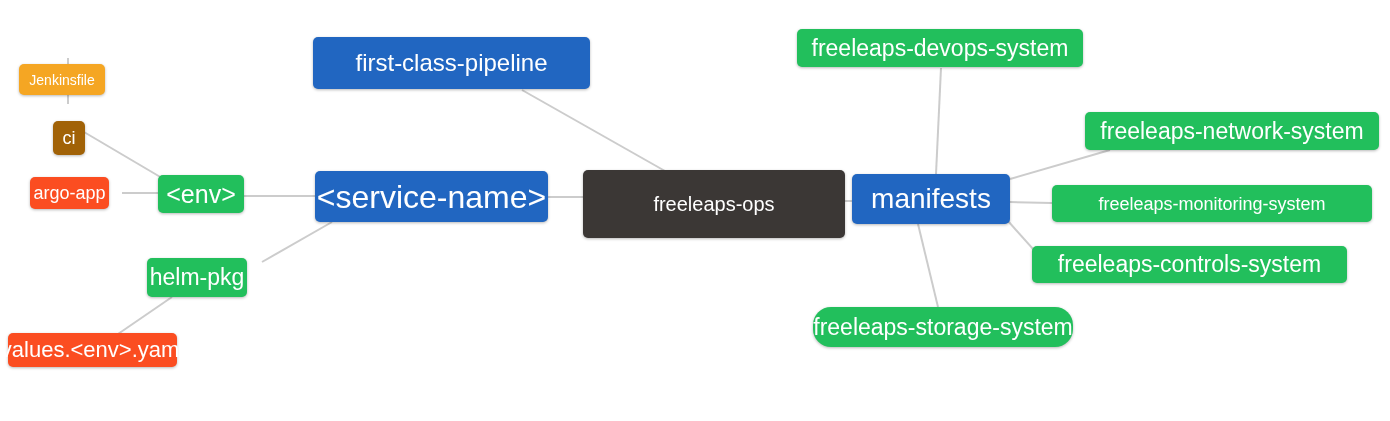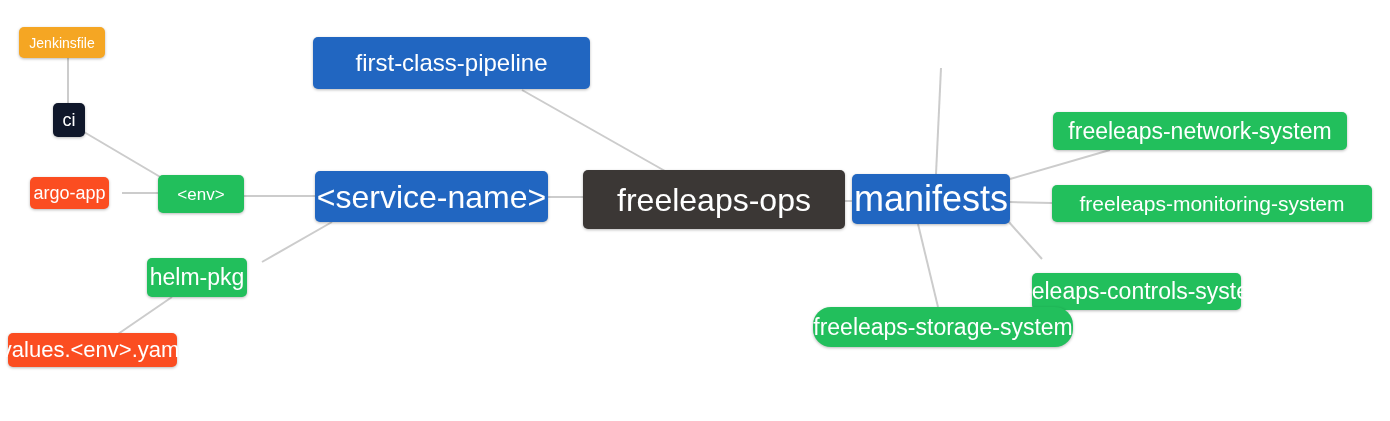--- a/index.html
+++ b/index.html
@@ -21,31 +21,31 @@
     white-space:nowrap;
     cursor:pointer;
     box-sizing:border-box;
     line-height:1;
     user-select:none;
   }
   
   .n0{left:19px;top:27px;width:86px;height:31px;font-size:14px}
   .n1{left:53px;top:103px;width:32px;height:34px;font-size:18px}
   .n2{left:30px;top:177px;width:79px;height:32px;font-size:18px}
-  .n3{left:158px;top:175px;width:86px;height:38px;font-size:17px}
+  .n3{left:158px;top:175px;width:86px;height:38px;font-size:25px}
   .n4{left:147px;top:258px;width:100px;height:39px;font-size:23px}
   .n5{left:8px;top:333px;width:169px;height:34px;font-size:22px}
   .n6{left:313px;top:37px;width:277px;height:52px;font-size:24px}
   .n7{left:315px;top:171px;width:233px;height:51px;font-size:32px}
-  .n8{left:583px;top:170px;width:262px;height:59px;font-size:32px}
-  .n9{left:852px;top:174px;width:158px;height:50px;font-size:36px}
+  .n8{left:583px;top:170px;width:262px;height:68px;font-size:20px}
+  .n9{left:852px;top:174px;width:158px;height:50px;font-size:28px}
   .n10{left:797px;top:29px;width:286px;height:38px;font-size:23px}
   .n11{left:1053px;top:112px;width:294px;height:38px;font-size:23px}
-  .n12{left:1052px;top:185px;width:320px;height:37px;font-size:21px}
-  .n13{left:1032px;top:273px;width:209px;height:37px;font-size:23px}
+  .n12{left:1052px;top:185px;width:320px;height:37px;font-size:18px}
+  .n13{left:1032px;top:246px;width:315px;height:37px;font-size:23px}
   .n14{left:813px;top:307px;width:260px;height:40px;font-size:23px}
 </style>
 </head>
 <body>
 
 <div class="canvas">
 
   <svg class="edges" viewBox="0 0 1390 421">
     <line x1="68" y1="58" x2="68" y2="104" stroke="#cccccc"></line>
     <line x1="84" y1="132" x2="162" y2="178" stroke="#cccccc"></line>
@@ -56,28 +56,29 @@
     <line x1="522" y1="90" x2="665" y2="171" stroke="#cccccc"></line>
     <line x1="548" y1="197" x2="583" y2="197" stroke="#cccccc"></line>
     <line x1="845" y1="201" x2="852" y2="201" stroke="#cccccc"></line>
     <line x1="936" y1="174" x2="941" y2="68" stroke="#cccccc"></line>
     <line x1="1010" y1="179" x2="1110" y2="150" stroke="#cccccc"></line>
     <line x1="1010" y1="202" x2="1052" y2="203" stroke="#cccccc"></line>
     <line x1="1008" y1="221" x2="1042" y2="259" stroke="#cccccc"></line>
     <line x1="918" y1="224" x2="938" y2="307" stroke="#cccccc"></line>
   </svg>
 
-  <div class="node n0" style="background: rgb(245, 166, 35);">Jenkinsfile</div>
-  <div class="node n1" style="background: #0f172a;">ci</div>
+  <div class="node n0" style="background: rgb(245, 166, 35); margin-top: 37px;">Jenkinsfile</div>
+  <div class="node n1" style="background: #a16207; margin-top: 18px;">ci</div>
   <div class="node n2" style="background: rgb(251, 77, 33);">argo-app</div>
   <div class="node n3" style="background: rgb(34, 191, 92);">&lt;env&gt;</div>
   <div class="node n4" style="background: rgb(34, 191, 92);">helm-pkg</div>
   <div class="node n5" style="background: rgb(251, 77, 33);">values.&lt;env&gt;.yaml</div>
   <div class="node n6" style="background: rgb(33, 102, 193);">first-class-pipeline</div>
   <div class="node n7" style="background: rgb(33, 102, 193);">&lt;service-name&gt;</div>
   <div class="node n8" style="background: rgb(59, 55, 53);">freeleaps-ops</div>
   <div class="node n9" style="background: rgb(33, 102, 193);">manifests</div>
-  <div class="node n11" style="background: rgb(34, 191, 92);">freeleaps-network-system</div>
+  <div class="node n10" style="background: rgb(34, 191, 92);">freeleaps-devops-system</div>
+  <div class="node n11" style="background: rgb(34, 191, 92); margin-left: 32px;">freeleaps-network-system</div>
   <div class="node n12" style="background: rgb(34, 191, 92);">freeleaps-monitoring-system</div>
   <div class="node n13" style="background: rgb(34, 191, 92);">freeleaps-controls-system</div>
   <div class="node n14" style="background: rgb(34, 191, 92); border-radius: 18px;">freeleaps-storage-system</div>
 
 </div>
 
 </body></html>

